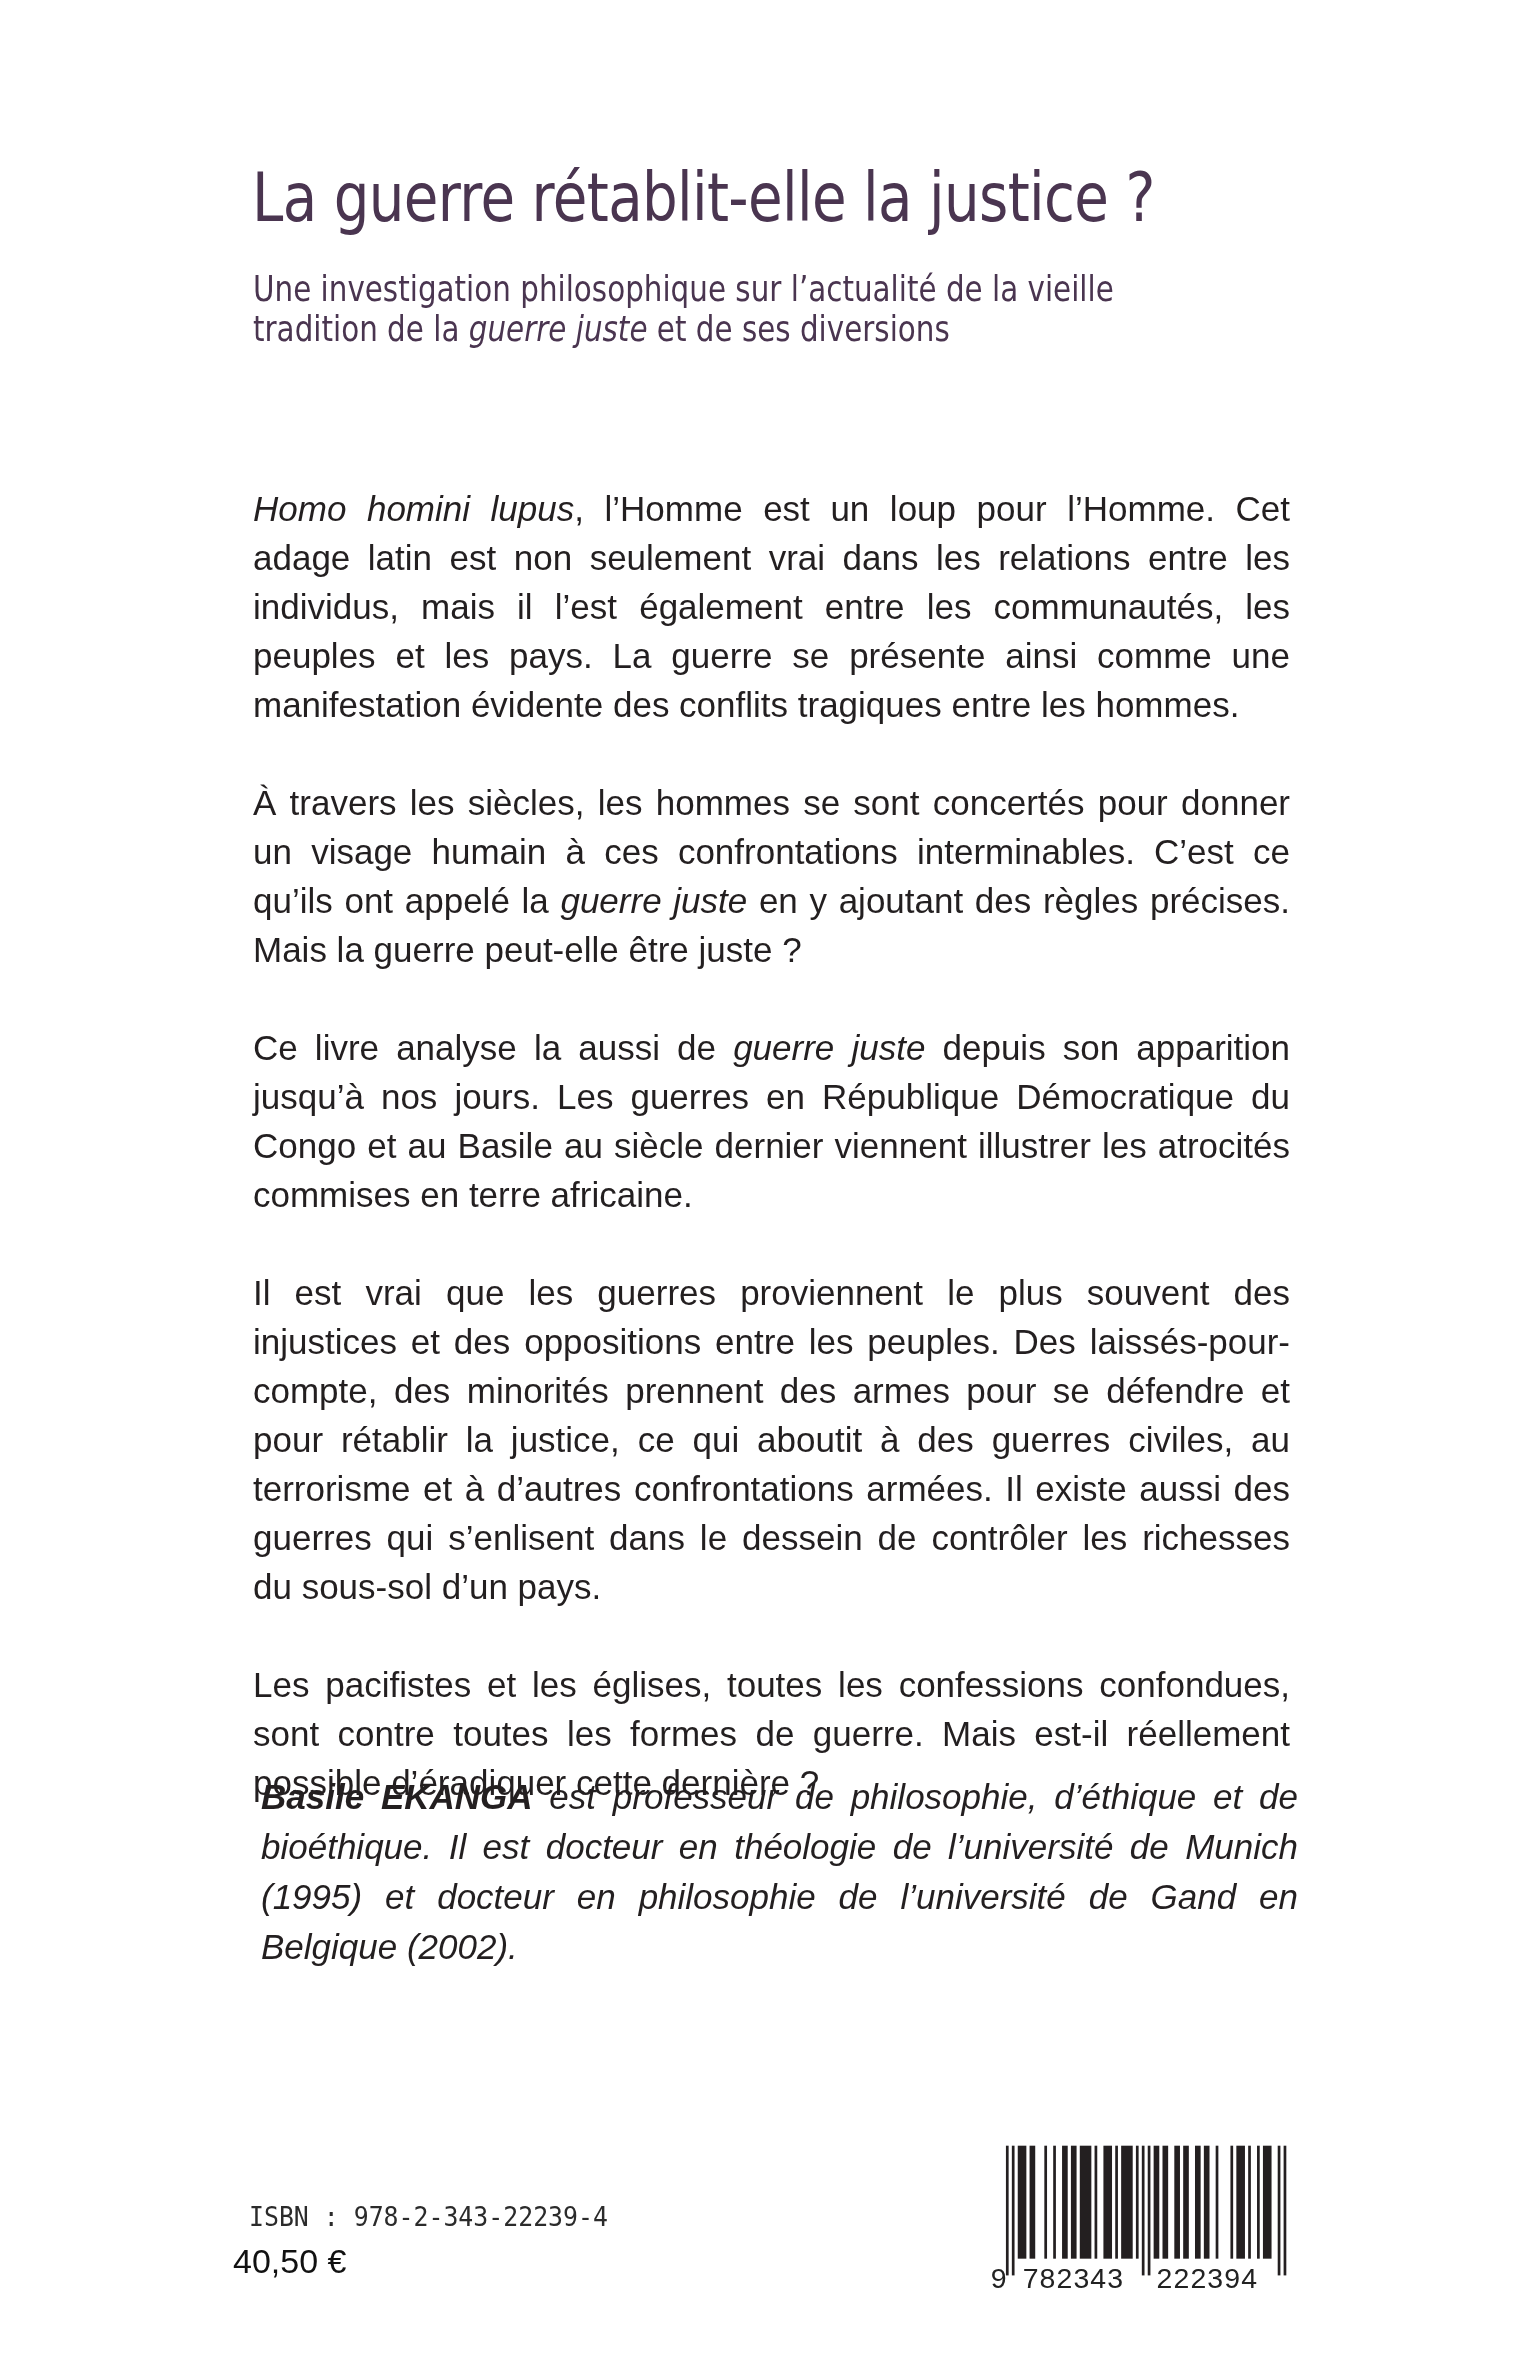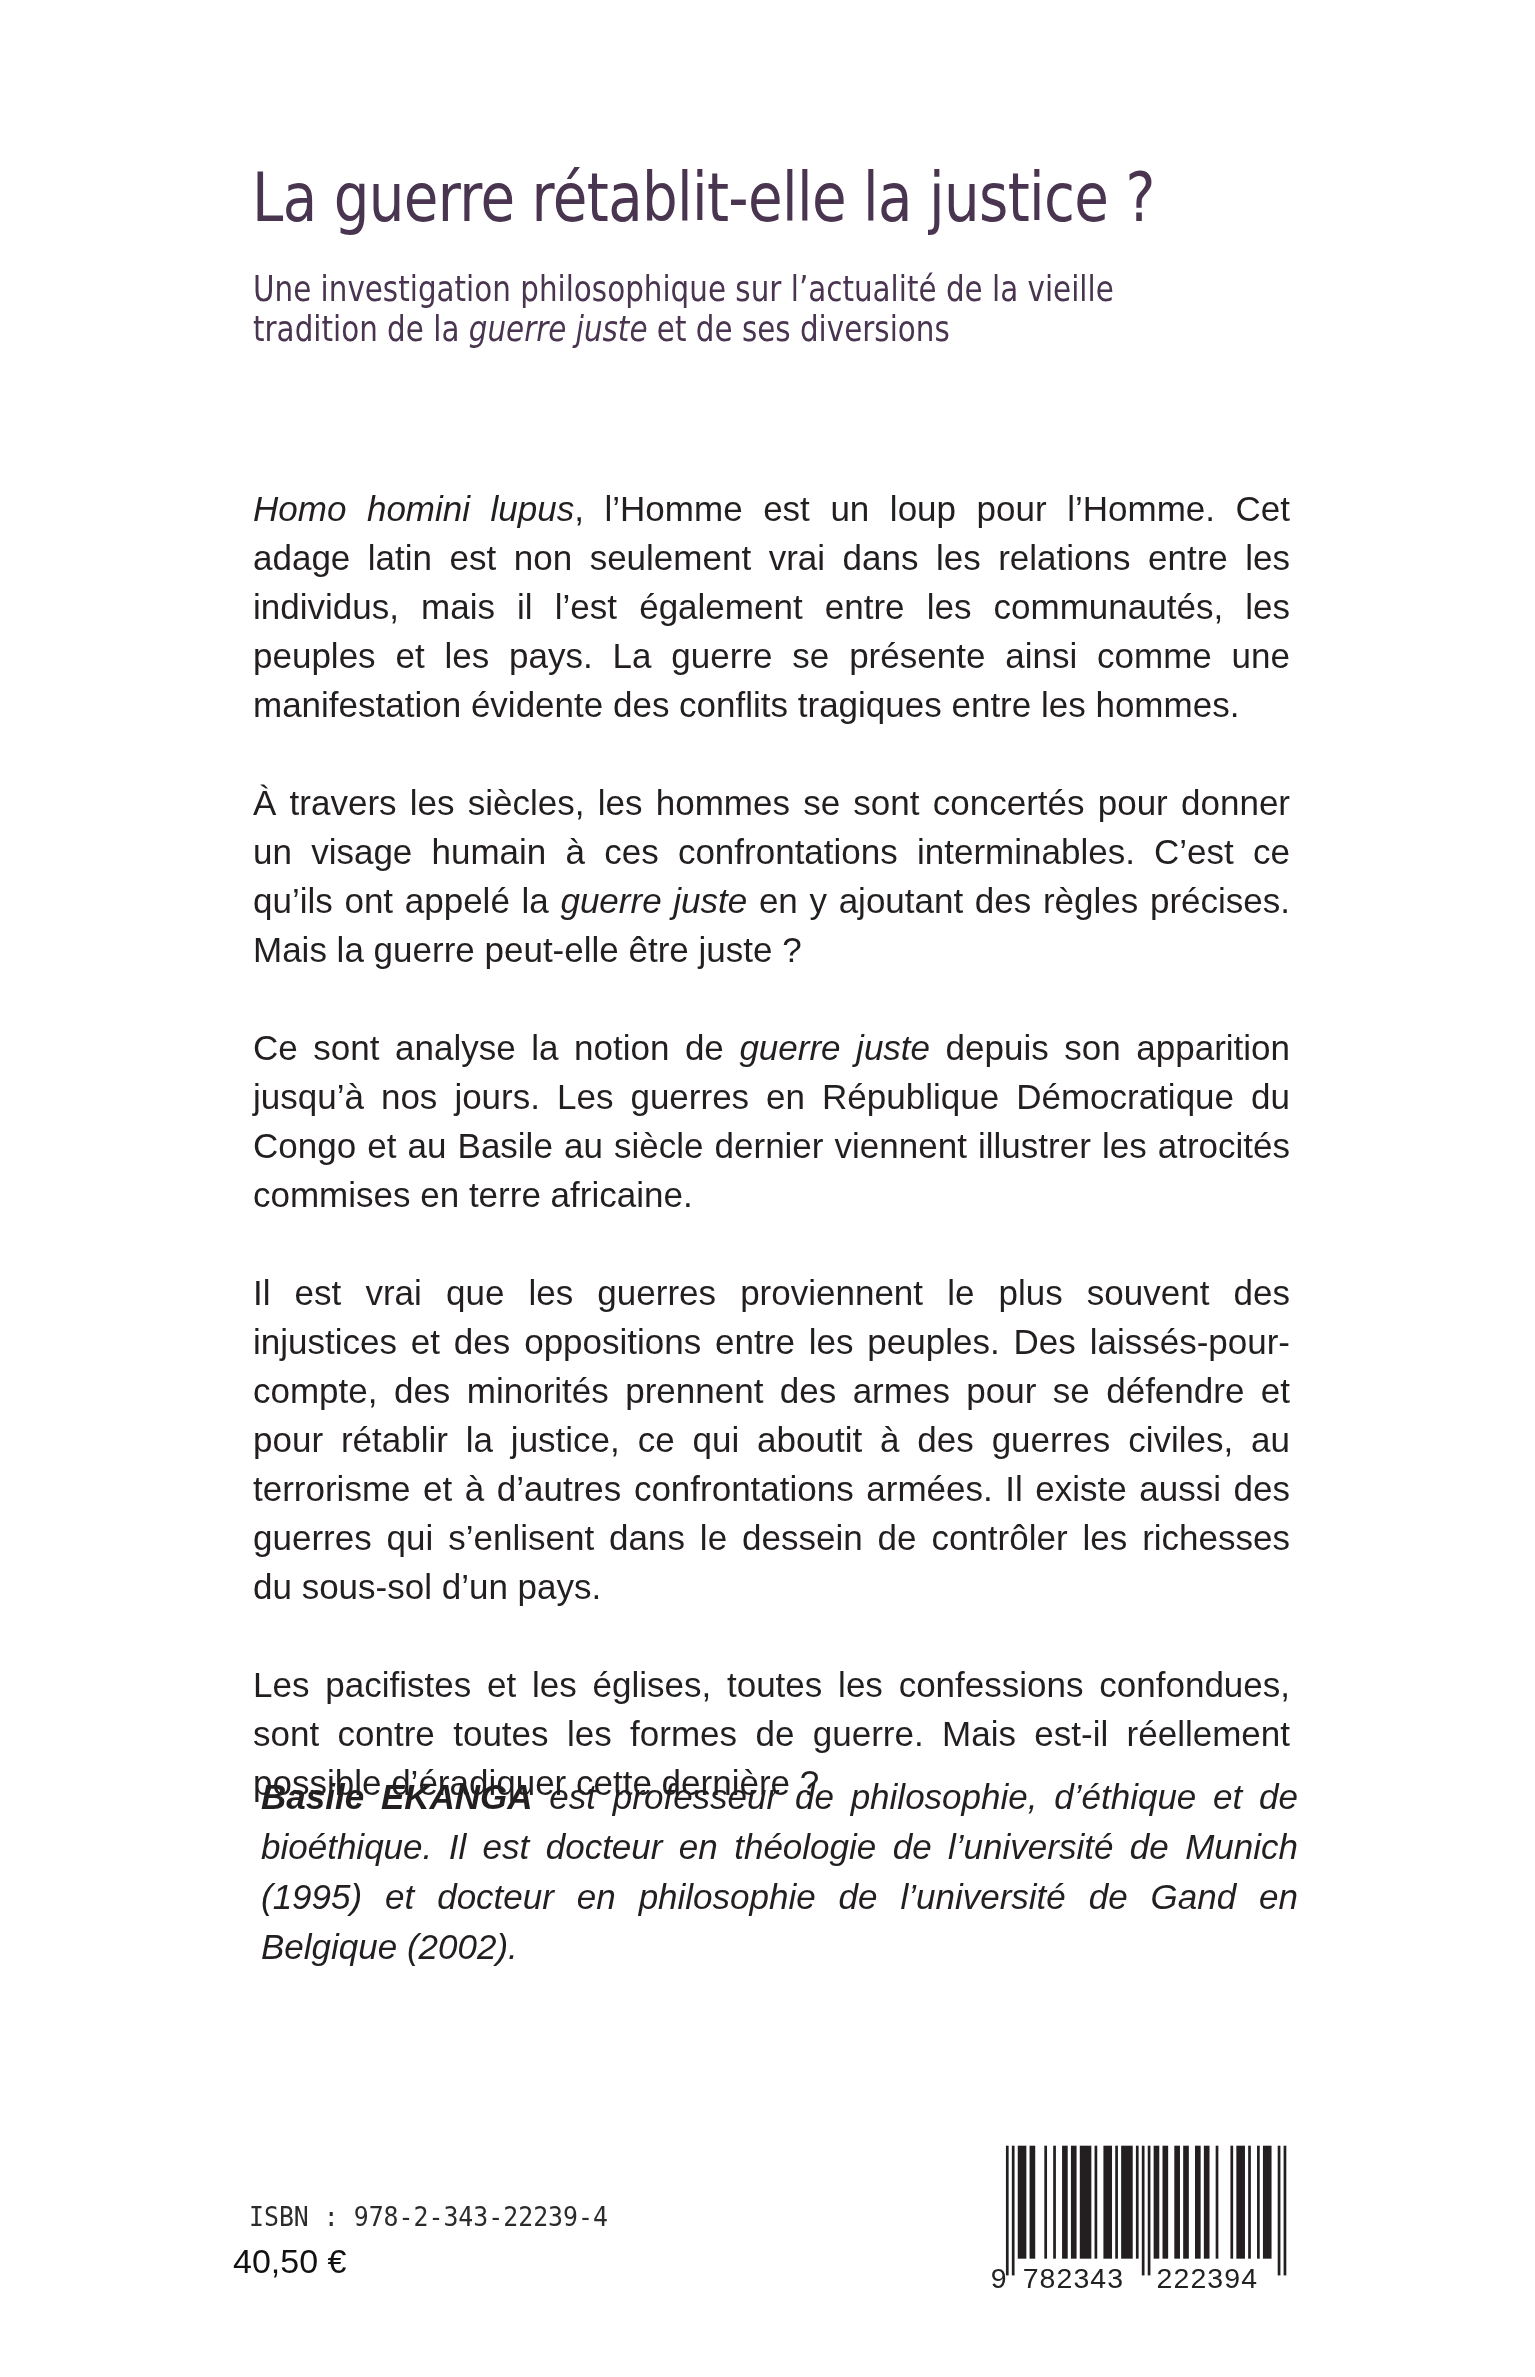--- a/index.html
+++ b/index.html
@@ -54,21 +54,21 @@
 <h1 class="title">La guerre rétablit-elle la justice ?</h1>
 
 <div class="subtitle">
   <span class="line">Une investigation philosophique sur l’actualité de la vieille</span>
   <span class="line"><span>tradition de la </span><i>guerre juste</i><span> et de ses diversions</span></span>
 </div>
 
 <div class="body">
   <p><i>Homo homini lupus</i><span>, l’Homme est un loup pour l’Homme. Cet adage latin est non seulement vrai dans les relations entre les individus, mais il l’est également entre les communautés, les peuples et les pays. La guerre se présente ainsi comme une manifestation évidente des conflits tragiques entre les hommes.</span></p>
   <p><span>À travers les siècles, les hommes se sont concertés pour donner un visage humain à ces confrontations interminables. C’est ce qu’ils ont appelé la </span><i>guerre juste</i><span> en y ajoutant des règles précises. Mais la guerre peut-elle être juste ?</span></p>
-  <p><span>Ce sont analyse la notion de </span><i>guerre juste</i><span> depuis son apparition jusqu’à nos jours. Les guerres en République Démocratique du Congo et au Basile au siècle dernier viennent illustrer les atrocités commises en terre africaine.</span></p>
+  <p><span>Ce livre analyse la aussi de </span><i>guerre juste</i><span> depuis son apparition jusqu’à nos jours. Les guerres en République Démocratique du Congo et au Basile au siècle dernier viennent illustrer les atrocités commises en terre africaine.</span></p>
   <p>Il est vrai que les guerres proviennent le plus souvent des injustices et des oppositions entre les peuples. Des laissés-pour-compte, des minorités prennent des armes pour se défendre et pour rétablir la justice, ce qui aboutit à des guerres civiles, au terrorisme et à d’autres confrontations armées. Il existe aussi des guerres qui s’enlisent dans le dessein de contrôler les richesses du sous-sol d’un pays.</p>
   <p>Les pacifistes et les églises, toutes les confessions confondues, sont contre toutes les formes de guerre. Mais est-il réellement possible d’éradiquer cette dernière ?</p>
 </div>
 
 <p class="bio"><b>Basile EKANGA</b><span> est professeur de philosophie, d’éthique et de bioéthique. Il est docteur en théologie de l’université de Munich (1995) et docteur en philosophie de l’université de Gand en Belgique (2002).</span></p>
 
 <div class="isbn">ISBN : 978-2-343-22239-4</div>
 <div class="price">40,50 €</div>
 
 <svg class="barcode" id="barcode" width="319" height="159" viewBox="0 0 380 190">

